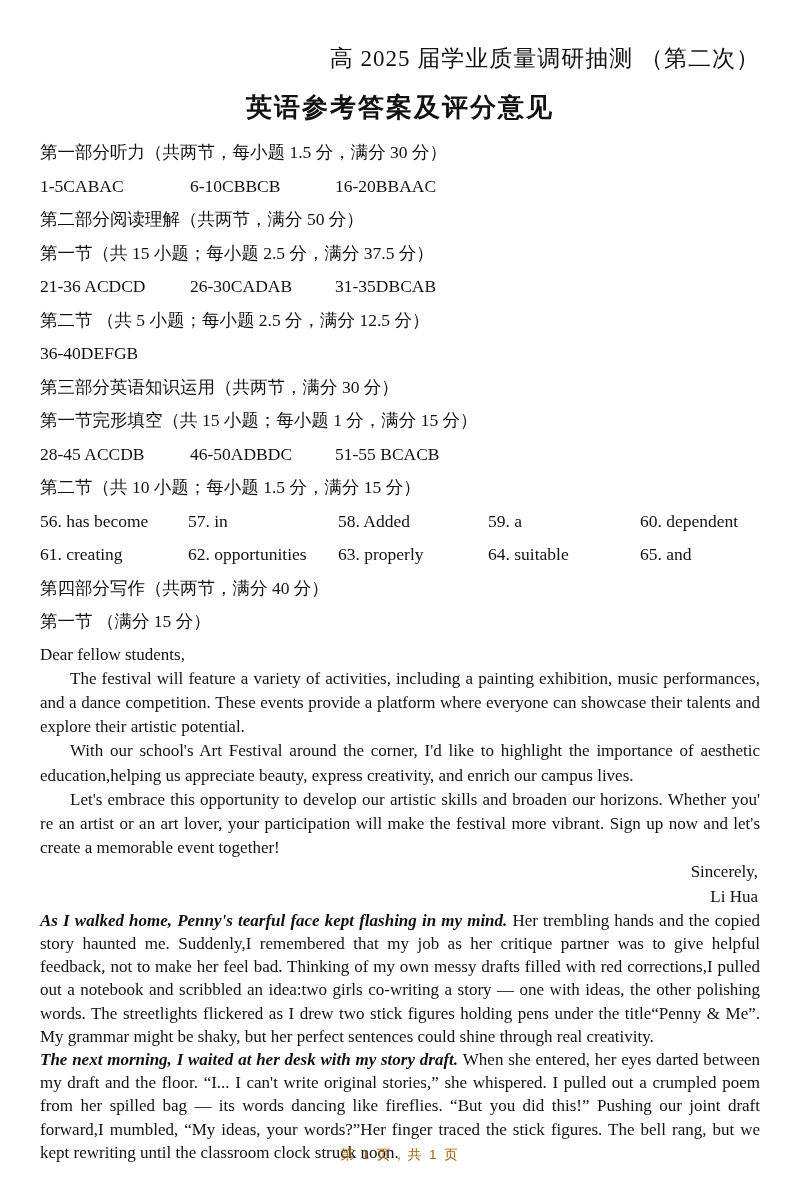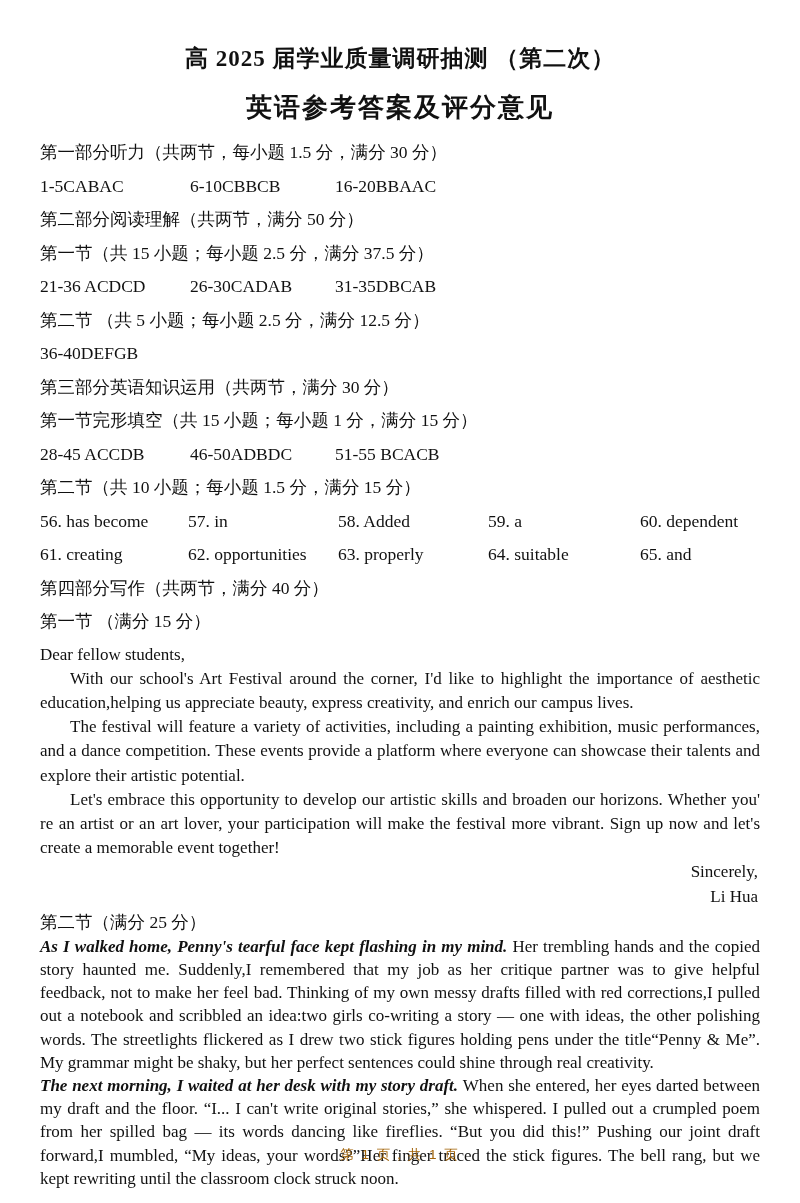--- a/index.html
+++ b/index.html
@@ -10,23 +10,23 @@
     color: #111;
     position: relative;
     overflow: hidden;
   }
   .page {
     position: relative;
     width: 800px; height: 1203px;
     padding: 44px 40px 0 40px;
   }
   .doc-title {
-    text-align: center;
+    text-align: right;
     font-size: 23px;
-    font-weight: 700;
+    font-weight: 400;
     letter-spacing: 1px;
     line-height: 30px;
   }
   .doc-subtitle {
     text-align: center;
     font-family: "Liberation Sans", "DejaVu Sans", sans-serif;
     font-size: 26px;
     font-weight: 900;
     letter-spacing: 2px;
     margin-top: 17px;
@@ -150,30 +150,29 @@
     <div class="ak-line">
       <span>第四部分写作（共两节，满分 40 分）</span>
     </div>
     <div class="ak-line">
       <span>第一节 （满分 15 分）</span>
     </div>
   </div>
 
   <div class="essay1">
     <p class="salutation">Dear fellow students,</p>
+    <p class="body-par">The festival will feature a variety of activities, including a painting exhibition, music performances, and a dance competition. These events provide a platform where everyone can showcase their talents and explore their artistic potential.</p>
     <p class="body-par">With our school's Art Festival around the corner, I'd like to highlight the importance of aesthetic education,helping us appreciate beauty, express creativity, and enrich our campus lives.</p>
-    <p class="body-par">The festival will feature a variety of activities, including a painting exhibition, music performances, and a dance competition. These events provide a platform where everyone can showcase their talents and explore their artistic potential.</p>
     <p class="body-par">Let's embrace this opportunity to develop our artistic skills and broaden our horizons. Whether you' re an artist or an art lover, your participation will make the festival more vibrant. Sign up now and let's create a memorable event together!</p>
     <div class="closing-block">
       <div>Sincerely,</div>
       <div>Li Hua</div>
     </div>
   </div>
 
-  <div class="heading-25">第二节（满分 25 分）</div>
 
   <div class="essay2">
     <p><span class="lead-bi">As I walked home, Penny's tearful face kept flashing in my mind. </span><span>Her trembling hands and the copied story haunted me. Suddenly,I remembered that my job as her critique partner was to give helpful feedback, not to make her feel bad. Thinking of my own messy drafts filled with red corrections,I pulled out a notebook and scribbled an idea:two girls co-writing a story — one with ideas, the other polishing words. The streetlights flickered as I drew two stick figures holding pens under the title“Penny &amp; Me”. My grammar might be shaky, but her perfect sentences could shine through real creativity.</span></p>
     <p><span class="lead-bi">The next morning, I waited at her desk with my story draft. </span><span>When she entered, her eyes darted between my draft and the floor. “I... I can't write original stories,” she whispered. I pulled out a crumpled poem from her spilled bag — its words dancing like fireflies. “But you did this!” Pushing our joint draft forward,I mumbled, “My ideas, your words?”Her finger traced the stick figures. The bell rang, but we kept rewriting until the classroom clock struck noon.</span></p>
   </div>
 
   <div class="footer">第 1 页，共 1 页</div>
 
 </div>
 

